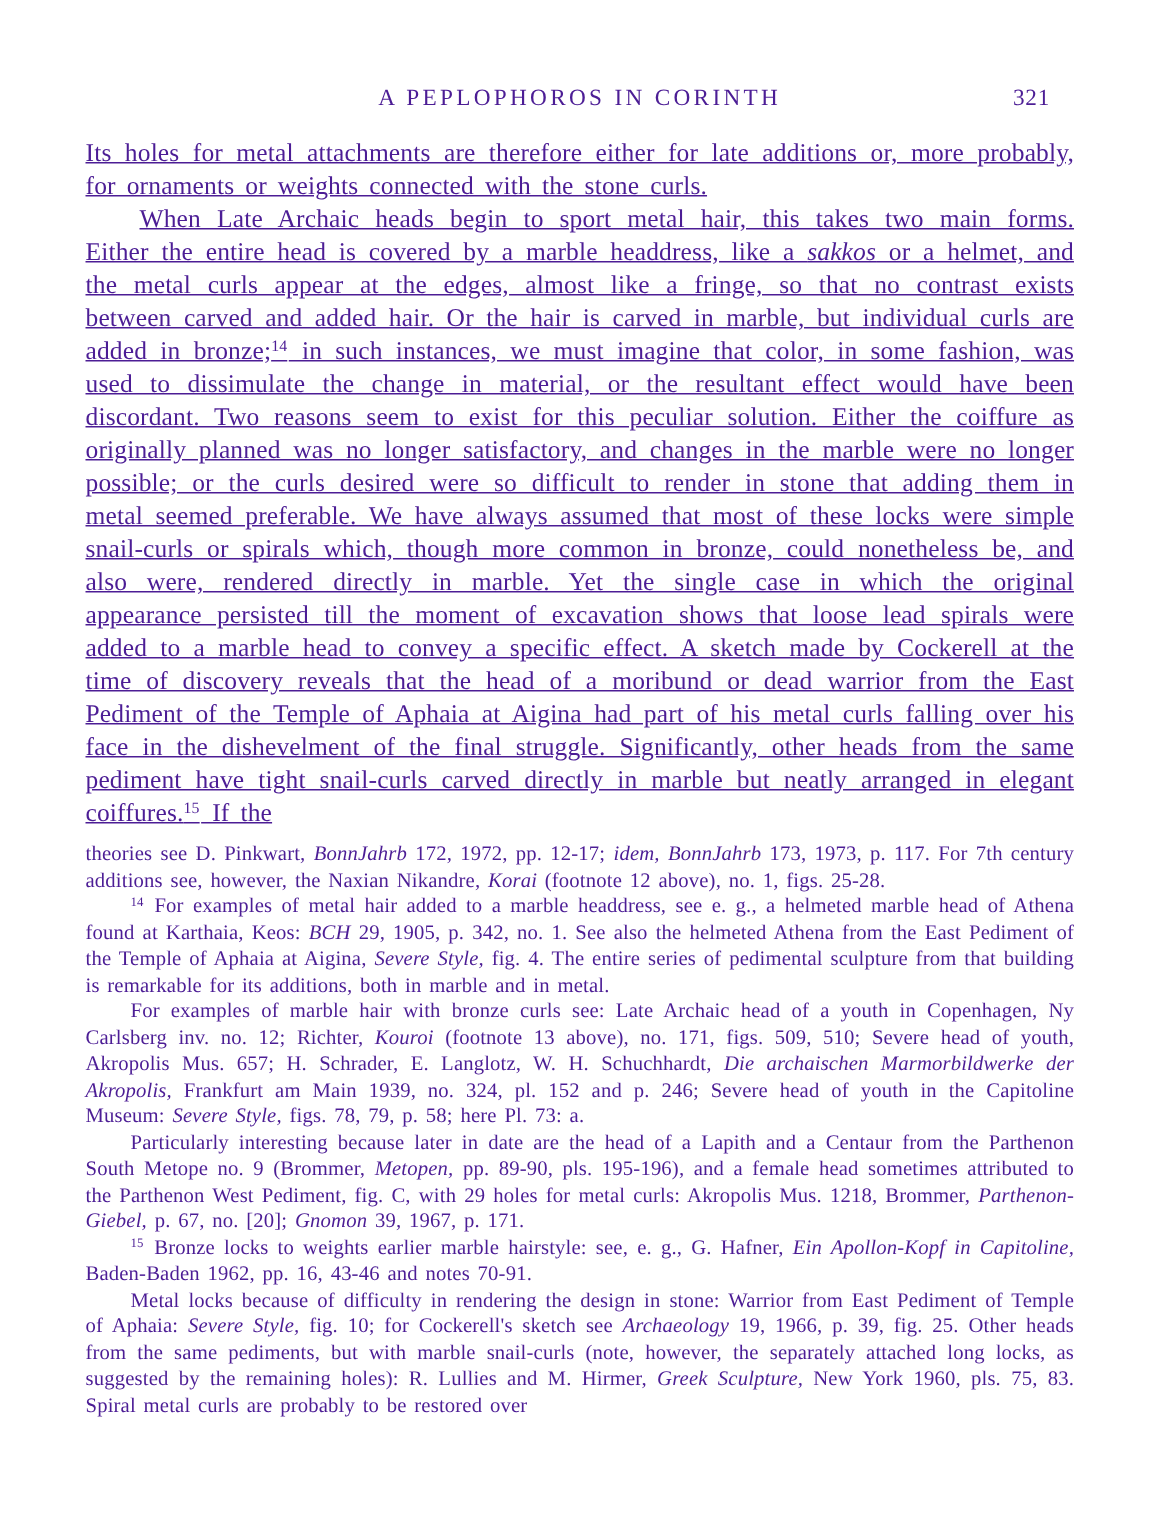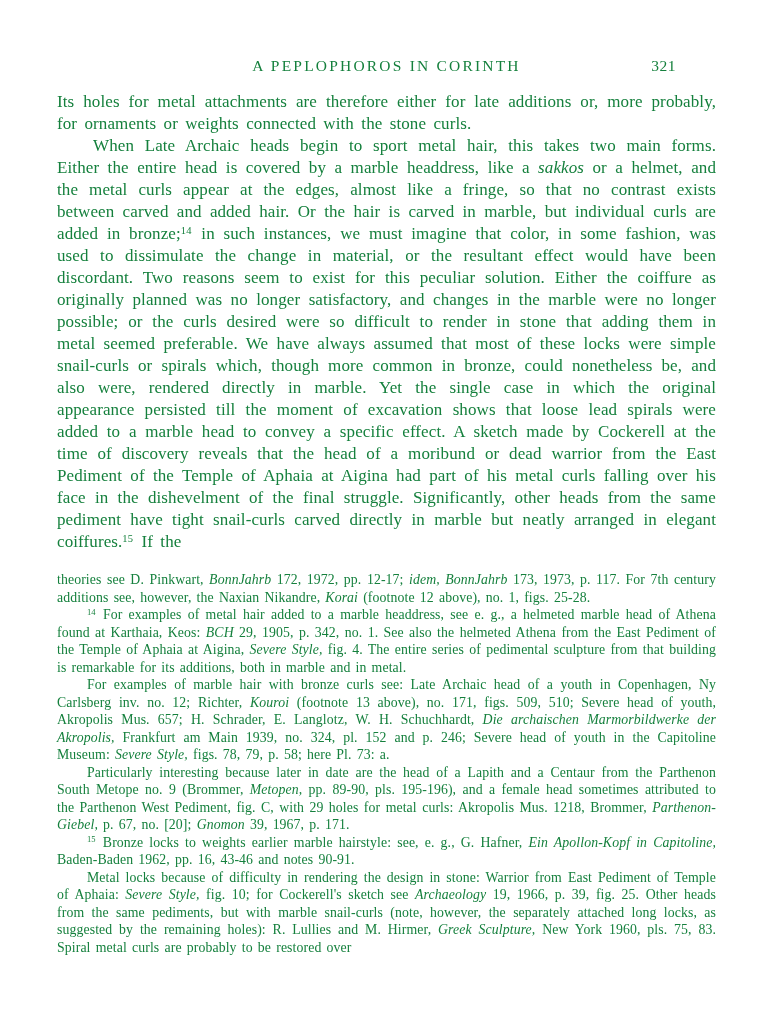--- a/index.html
+++ b/index.html
@@ -2,21 +2,21 @@
 <html><head>
 <meta charset="utf-8">
 <style>
   * { margin: 0; padding: 0; box-sizing: border-box; }
   html, body { background: #ffffff; }
   .page {
     position: relative;
     width: 773px;
     height: 1024px;
     background: #ffffff;
-    color: #15803d;
+    color: #4c1d95;
     font-family: "Liberation Serif", "DejaVu Serif", serif;
     overflow: hidden;
   }
   .content {
     position: absolute;
     left: 57px;
     top: 57px;
     width: 659px;
   }
   .running-head {
@@ -25,35 +25,36 @@
     margin-bottom: 14px;
     text-align: center;
   }
   .head-title {
     font-size: 15.5px;
     letter-spacing: 2.2px;
     white-space: nowrap;
   }
   .folio {
     position: absolute;
-    right: 40px;
+    right: 16px;
     top: 0;
     font-size: 15.5px;
     letter-spacing: 0.5px;
   }
   .bodytext p {
     font-size: 17px;
     line-height: 22px;
     text-align: justify;
     word-spacing: 3px;
     letter-spacing: 0.1px;
+    text-decoration: underline;
   }
   .bodytext p.indent { text-indent: 36px; }
   .footnotes {
-    margin-top: 18px;
+    margin-top: 7px;
   }
   .footnotes p {
     font-size: 13.8px;
     line-height: 17.5px;
     text-align: justify;
     word-spacing: 1.6px;
     letter-spacing: 0.1px;
   }
   .footnotes p.indent { text-indent: 30px; }
   .it { font-style: italic; }
@@ -78,18 +79,18 @@
     <main class="bodytext">
       <p><span>Its holes for metal attachments are therefore either for late additions or, more probably, for ornaments or weights connected with the stone curls.</span></p>
       <p class="indent"><span>When Late Archaic heads begin to sport metal hair, this takes two main forms. Either the entire head is covered by a marble headdress, like a </span><span class="it">sakkos</span><span> or a helmet, and the metal curls appear at the edges, almost like a fringe, so that no contrast exists between carved and added hair. Or the hair is carved in marble, but individual curls are added in bronze;</span><span class="sup">14</span><span> in such instances, we must imagine that color, in some fashion, was used to dissimulate the change in material, or the resultant effect would have been discordant. Two reasons seem to exist for this peculiar solution. Either the coiffure as originally planned was no longer satisfactory, and changes in the marble were no longer possible; or the curls desired were so difficult to render in stone that adding them in metal seemed preferable. We have always assumed that most of these locks were simple snail-curls or spirals which, though more common in bronze, could nonetheless be, and also were, rendered directly in marble. Yet the single case in which the original appearance persisted till the moment of excavation shows that loose lead spirals were added to a marble head to convey a specific effect. A sketch made by Cockerell at the time of discovery reveals that the head of a moribund or dead warrior from the East Pediment of the Temple of Aphaia at Aigina had part of his metal curls falling over his face in the dishevelment of the final struggle. Significantly, other heads from the same pediment have tight snail-curls carved directly in marble but neatly arranged in elegant coiffures.</span><span class="sup">15</span><span> If the</span></p>
     </main>
 
     <section class="footnotes">
       <p><span>theories see D. Pinkwart, </span><span class="it">BonnJahrb</span><span> 172, 1972, pp. 12-17; </span><span class="it">idem, BonnJahrb</span><span> 173, 1973, p. 117. For 7th century additions see, however, the Naxian Nikandre, </span><span class="it">Korai</span><span> (footnote 12 above), no. 1, figs. 25-28.</span></p>
       <p class="indent"><span class="sup">14</span><span> For examples of metal hair added to a marble headdress, see e. g., a helmeted marble head of Athena found at Karthaia, Keos: </span><span class="it">BCH</span><span> 29, 1905, p. 342, no. 1. See also the helmeted Athena from the East Pediment of the Temple of Aphaia at Aigina, </span><span class="it">Severe Style,</span><span> fig. 4. The entire series of pedimental sculpture from that building is remarkable for its additions, both in marble and in metal.</span></p>
       <p class="indent"><span>For examples of marble hair with bronze curls see: Late Archaic head of a youth in Copenhagen, Ny Carlsberg inv. no. 12; Richter, </span><span class="it">Kouroi</span><span> (footnote 13 above), no. 171, figs. 509, 510; Severe head of youth, Akropolis Mus. 657; H. Schrader, E. Langlotz, W. H. Schuchhardt, </span><span class="it">Die archaischen Marmorbildwerke der Akropolis,</span><span> Frankfurt am Main 1939, no. 324, pl. 152 and p. 246; Severe head of youth in the Capitoline Museum: </span><span class="it">Severe Style,</span><span> figs. 78, 79, p. 58; here Pl. 73: a.</span></p>
       <p class="indent"><span>Particularly interesting because later in date are the head of a Lapith and a Centaur from the Parthenon South Metope no. 9 (Brommer, </span><span class="it">Metopen,</span><span> pp. 89-90, pls. 195-196), and a female head sometimes attributed to the Parthenon West Pediment, fig. C, with 29 holes for metal curls: Akropolis Mus. 1218, Brommer, </span><span class="it">Parthenon-Giebel,</span><span> p. 67, no. [20]; </span><span class="it">Gnomon</span><span> 39, 1967, p. 171.</span></p>
-      <p class="indent"><span class="sup">15</span><span> Bronze locks to weights earlier marble hairstyle: see, e. g., G. Hafner, </span><span class="it">Ein Apollon-Kopf in Capitoline,</span><span> Baden-Baden 1962, pp. 16, 43-46 and notes 90-91.</span></p>
+      <p class="indent"><span class="sup">15</span><span> Bronze locks to weights earlier marble hairstyle: see, e. g., G. Hafner, </span><span class="it">Ein Apollon-Kopf in Capitoline,</span><span> Baden-Baden 1962, pp. 16, 43-46 and notes 70-91.</span></p>
       <p class="indent"><span>Metal locks because of difficulty in rendering the design in stone: Warrior from East Pediment of Temple of Aphaia: </span><span class="it">Severe Style,</span><span> fig. 10; for Cockerell's sketch see </span><span class="it">Archaeology</span><span> 19, 1966, p. 39, fig. 25. Other heads from the same pediments, but with marble snail-curls (note, however, the separately attached long locks, as suggested by the remaining holes): R. Lullies and M. Hirmer, </span><span class="it">Greek Sculpture,</span><span> New York 1960, pls. 75, 83. Spiral metal curls are probably to be restored over</span></p>
     </section>
 
   </div>
 </div>
 
 </body></html>

